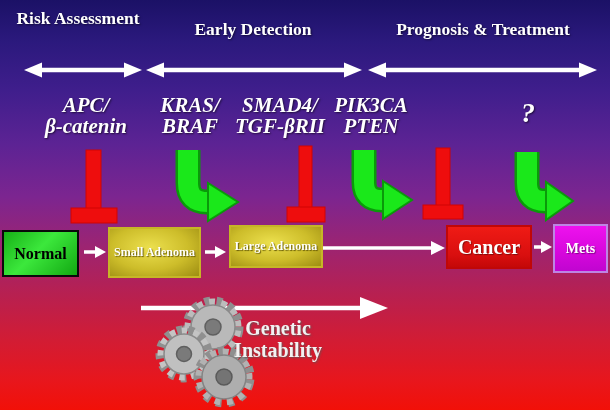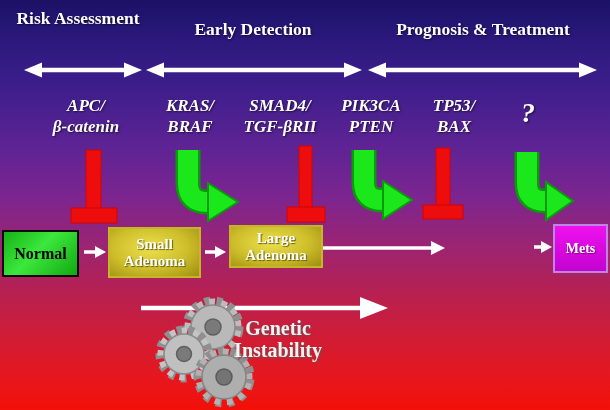--- a/index.html
+++ b/index.html
@@ -11,37 +11,37 @@
       #7c2590 48%, #9c2472 60%, #b82050 72%, #d21c34 83%,
       #e8161c 93%, #f21008 100%);
   }
   .abs{position:absolute;}
   .phase{
     color:#fff;font-weight:bold;font-size:17.5px;line-height:20px;
     text-align:center;transform:translateX(-50%);
     text-shadow:1px 1px 2px rgba(0,0,0,.55);white-space:normal;
   }
   .gene{
-    color:#fff;font-weight:bold;font-style:italic;font-size:17px;line-height:21px;
+    color:#fff;font-weight:bold;font-style:italic;font-size:21px;line-height:21px;
     text-align:center;transform:translateX(-50%);
     text-shadow:1px 1px 2px rgba(0,0,0,.6);
   }
   .gene.question{font-size:28px;line-height:30px;}
   .box{
     display:flex;align-items:center;justify-content:center;text-align:center;
     font-weight:bold;box-sizing:border-box;
   }
   .box-normal{
     left:2px;top:230px;width:77px;height:47px;
     background:linear-gradient(135deg,#17b117 0%,#3ce83c 45%,#12a812 100%);
     border:2px solid #0a0a0a;color:#000;font-size:16px;
   }
   .box-adenoma{
     background:radial-gradient(ellipse at 45% 40%, #ece04e 0%, #cdbd2a 55%, #9d8d12 100%);
-    border:2px solid #c6b626;color:#fff;font-size:15px;line-height:17px;
+    border:2px solid #c6b626;color:#fff;font-size:12px;line-height:17px;
     text-shadow:1px 1px 1px #6a5e08;
     text-align:center;
   }
   .box-small{left:108px;top:227px;width:93px;height:51px;}
   .box-large{left:229px;top:225px;width:94px;height:43px;}
   .box-cancer{
     left:446px;top:225px;width:86px;height:44px;
     background:linear-gradient(180deg,#ef1b15 0%,#d90f0f 70%,#c40808 100%);
     border:2px solid #c00707;color:#fff;font-size:20px;
     text-shadow:1px 1px 1px rgba(0,0,0,.4);
@@ -76,24 +76,20 @@
     <div>KRAS/</div>
     <div>BRAF</div>
   </div>
   <div class="abs gene" style="left:280px;top:95px;">
     <div>SMAD4/</div>
     <div>TGF-βRII</div>
   </div>
   <div class="abs gene" style="left:371px;top:95px;">
     <div>PIK3CA</div>
     <div>PTEN</div>
-  </div>
-  <div class="abs gene" style="left:454px;top:95px;">
-    <div>TP53/</div>
-    <div>BAX</div>
   </div>
   <div class="abs gene question" style="left:528px;top:98px;">
     <div>?</div>
   </div>
 
   <svg class="overlay" width="610" height="410" viewBox="0 0 610 410">
 
     <g fill="#fff" stroke="none">
       <line x1="39" y1="70" x2="127" y2="70" stroke="#fff" stroke-width="4.5"></line>
       <polygon points="24,70 42,62.5 42,77.5"></polygon>
@@ -185,19 +181,22 @@
 
   <div class="abs box box-normal">
     <span>Normal</span>
   </div>
   <div class="abs box box-adenoma box-small">
     <span>Small Adenoma</span>
   </div>
   <div class="abs box box-adenoma box-large">
     <span>Large Adenoma</span>
   </div>
+  <div class="abs box box-cancer">
+    <span>Cancer</span>
+  </div>
   <div class="abs box box-mets">
     <span>Mets</span>
   </div>
 
   <div class="abs footer-label" style="left:278px;top:317px;width:120px;">Genetic Instability</div>
 
 </div>
 
 </body></html>

